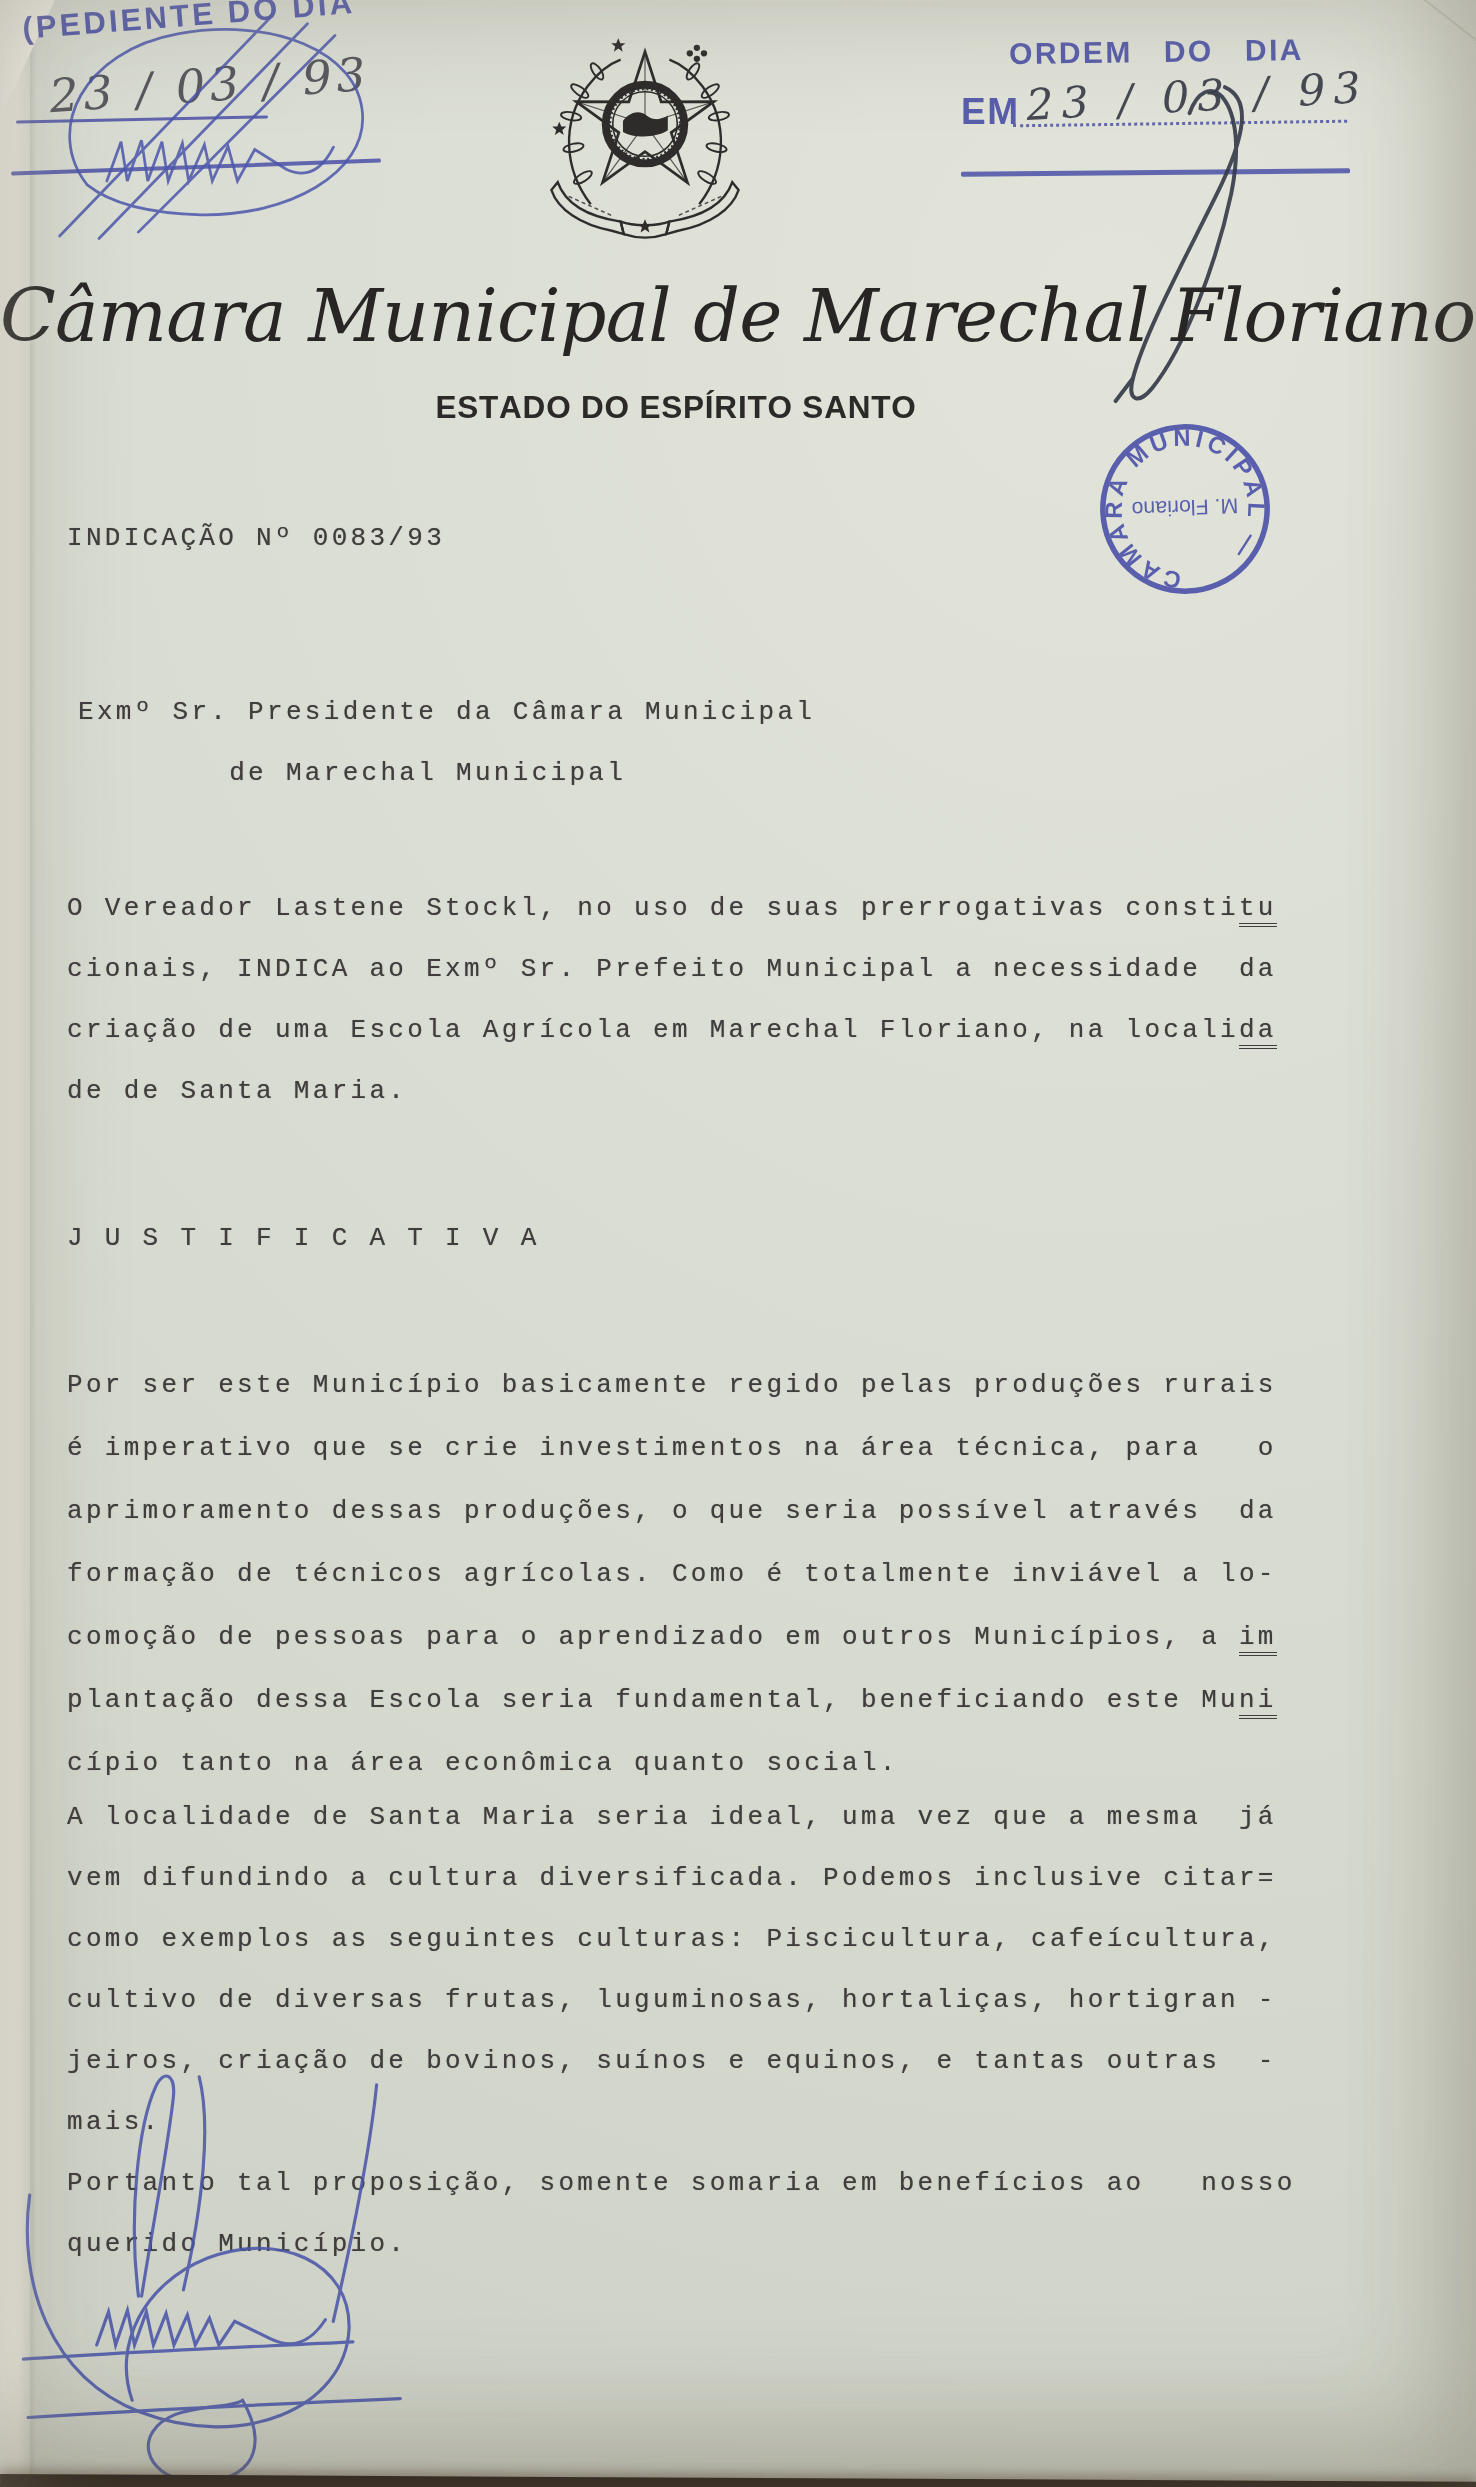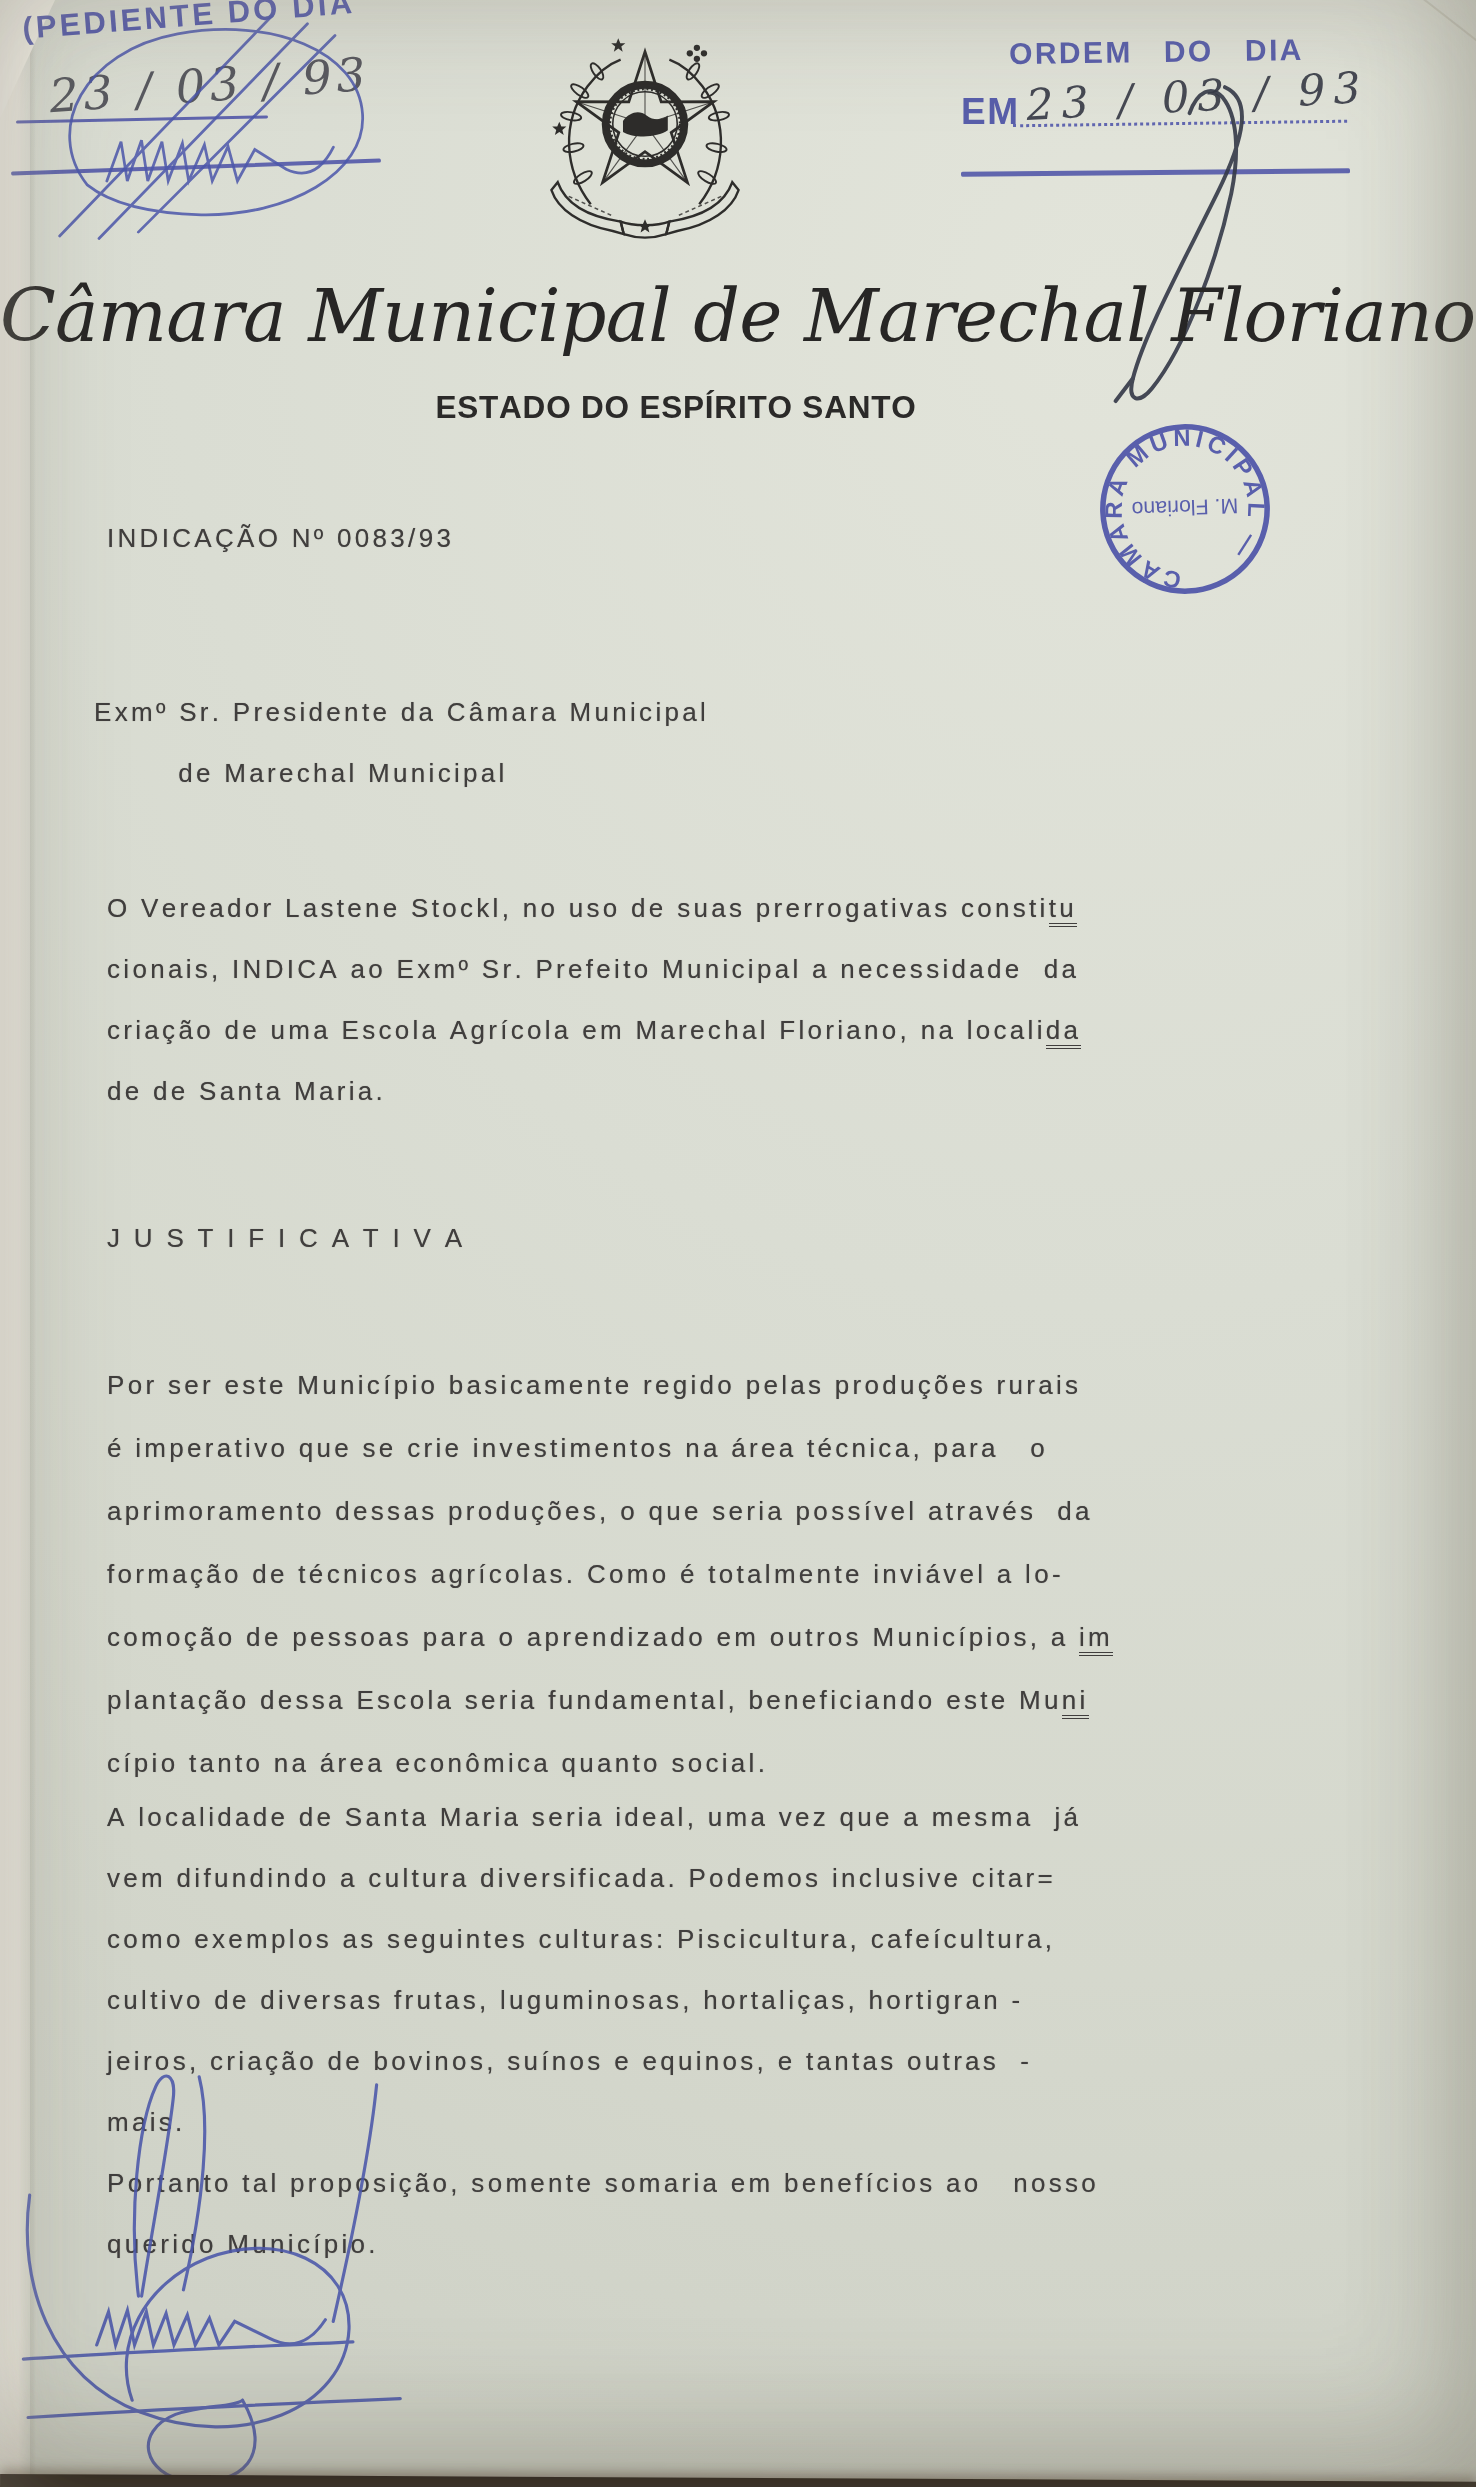--- a/index.html
+++ b/index.html
@@ -14,28 +14,28 @@
   .left-edge-line { position:absolute; left:30px; top:0; bottom:0; width:6.3px;
     background:linear-gradient(to right, rgba(110,108,96,.16), rgba(110,108,96,0)); }
   .corner-wedge { position:absolute; left:0; top:0; width:55px; height:118px; background:#f3f1e8;
     clip-path:polygon(0 0,100% 0,0 100%); }
   .crease { position:absolute; right:-39px; top:-15.8px; width:221px; height:2.4px;
     background:rgba(140,130,110,.22); transform:rotate(38deg); }
   .bottom-edge-dark { position:absolute; left:0; right:0; bottom:-6.3px; height:19px; background:#20160e;
     transform:rotate(0.30deg); transform-origin:left bottom; box-shadow:0 -4.7px 11px rgba(80,60,40,.45); }
 
   
-  .tw { position:absolute; font-family:Liberation Sans, sans-serif;
+  .tw { position:absolute; font-family:Liberation Mono, monospace;
     font-size:26px; letter-spacing:3.3px; color:#403e3d; white-space:pre;
-    text-shadow:0 0 0.8px rgba(64,62,61,.55);margin-left:40px; }
+    text-shadow:0 0 0.8px rgba(64,62,61,.55); }
   .block .line { white-space:pre; }
   .dunder { border-bottom:4.7px double #403e3d; }
 
   .num      { left:67px; top:523px; }
-  .addressee{ left:54px; top:682px;  line-height:61px; }
+  .addressee{ left:78px; top:682px;  line-height:61px; }
   .intro    { left:67px; top:878px; line-height:61px; }
   .heading  { left:67px; top:1223px; }
   .body-a   { left:67px; top:1354px; line-height:63px; }
   .body-b   { left:67px; top:1787px; line-height:61px; }
   .closing  { left:67px; top:2320px; line-height:63px; }
 
   
   .title { position:absolute; left:0; top:273px; width:1324px; text-align:center;
     font-family:"DejaVu Serif",serif; font-style:italic; font-weight:500; font-size:73px;
     color:#272625; letter-spacing:-0.8px; white-space:nowrap; }

